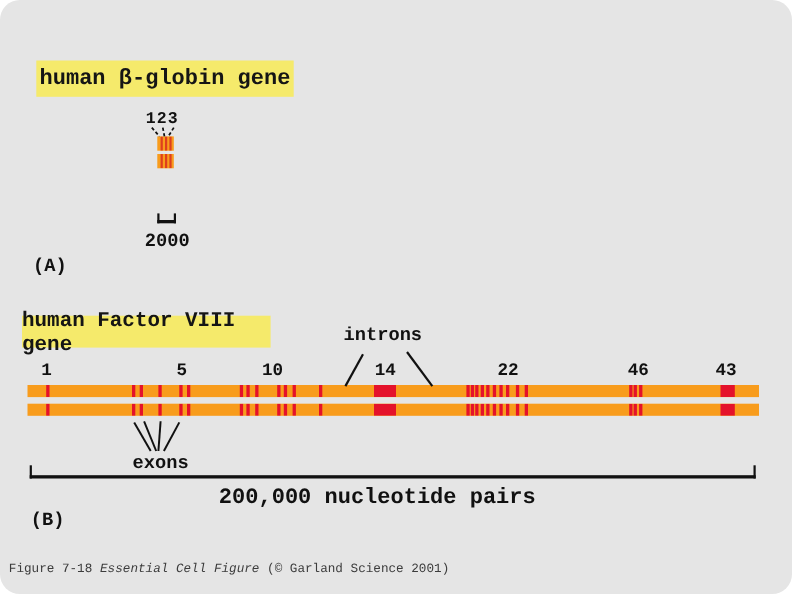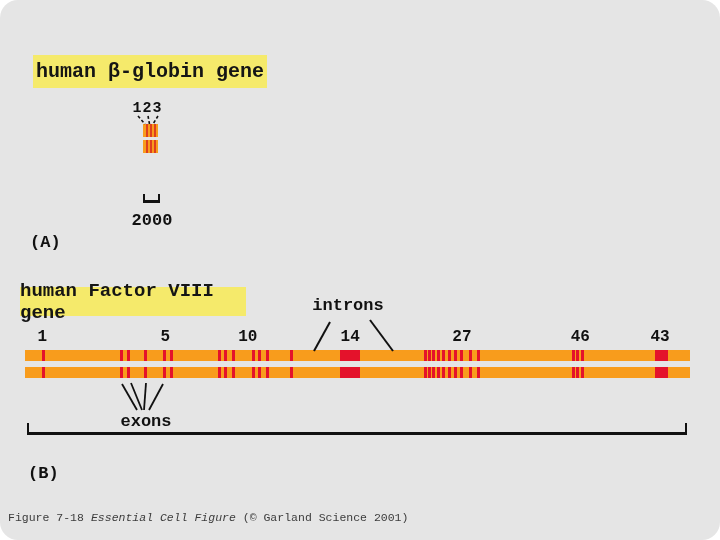--- a/index.html
+++ b/index.html
@@ -78,21 +78,21 @@
     <span>human Factor VIII gene</span>
   </div>
 
   <div class="abs t-bold17 center" style="left:348px;top:296px;">introns</div>
 
   <div class="abs bnum-row" id="bnum-row">
       <span style="left: 2.6%;">1</span>
       <span style="left: 21.1%;">5</span>
       <span style="left: 33.5%;">10</span>
       <span style="left: 48.9%;">14</span>
-      <span style="left: 65.7%;">27</span>
+      <span style="left: 65.7%;">22</span>
       <span style="left: 83.5%;">46</span>
       <span style="left: 95.5%;">43</span>
     </div>
 
   <div class="abs gene-bar">
     <div class="bar top" id="bar-top">
         <div class="mark" style="left: 2.56%; width: 0.45%;"></div>
         <div class="mark" style="left: 14.29%; width: 0.45%;"></div>
         <div class="mark" style="left: 15.34%; width: 0.45%;"></div>
         <div class="mark" style="left: 17.89%; width: 0.45%;"></div>
@@ -149,20 +149,21 @@
         <div class="mark" style="left: 82.26%; width: 0.45%;"></div>
         <div class="mark" style="left: 82.86%; width: 0.45%;"></div>
         <div class="mark" style="left: 83.61%; width: 0.45%;"></div>
         <div class="mark" style="left: 94.74%; width: 2%;"></div>
       </div>
   </div>
 
   <div class="abs t-bold17 center" style="left:146px;top:412px;">exons</div>
 
   <div class="abs bracket bracket-b"></div>
+  <div class="abs t-bold20 center" style="left:343px;top:441px;">200,000 nucleotide pairs</div>
   <div class="abs t-bold17" style="left:28px;top:464px;">(B)</div>
 
   <svg class="overlay" width="720" height="540" viewBox="0 0 720 540">
     <g stroke="#111" stroke-width="1.6" stroke-dasharray="3,2.2" fill="none">
       <line x1="138" y1="116" x2="145" y2="124"></line>
       <line x1="148" y1="116" x2="149.5" y2="124"></line>
       <line x1="158" y1="116" x2="153" y2="124"></line>
     </g>
     <g stroke="#111" stroke-width="2" fill="none">
       <line x1="330" y1="322" x2="314" y2="351"></line>

